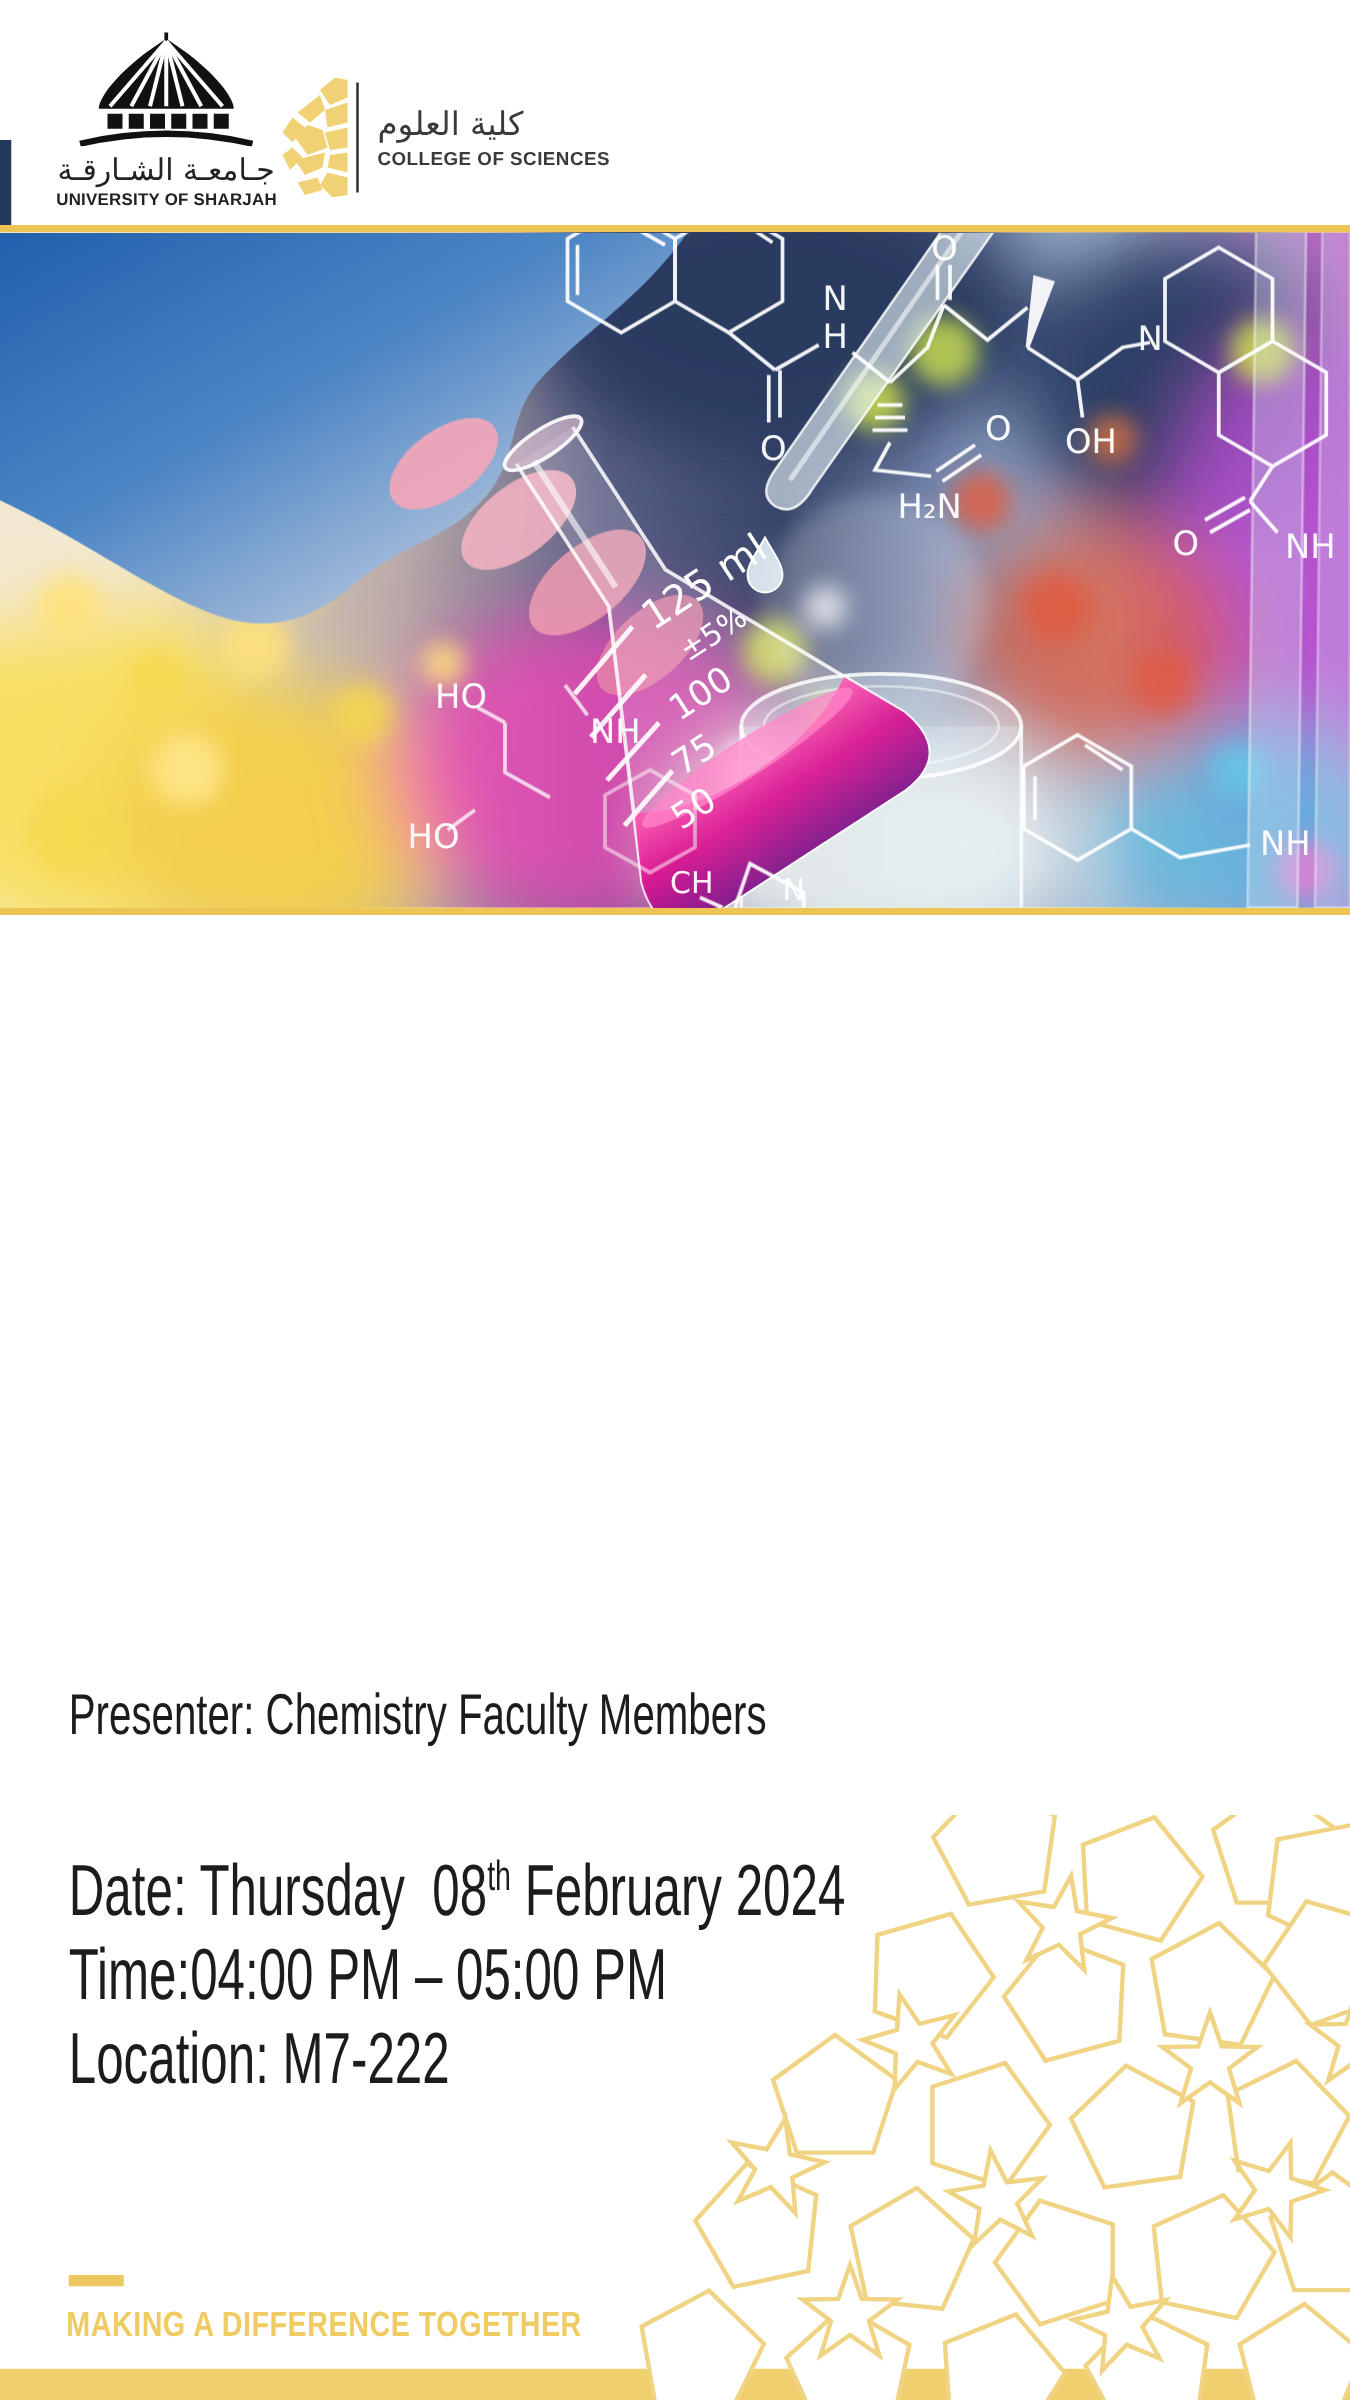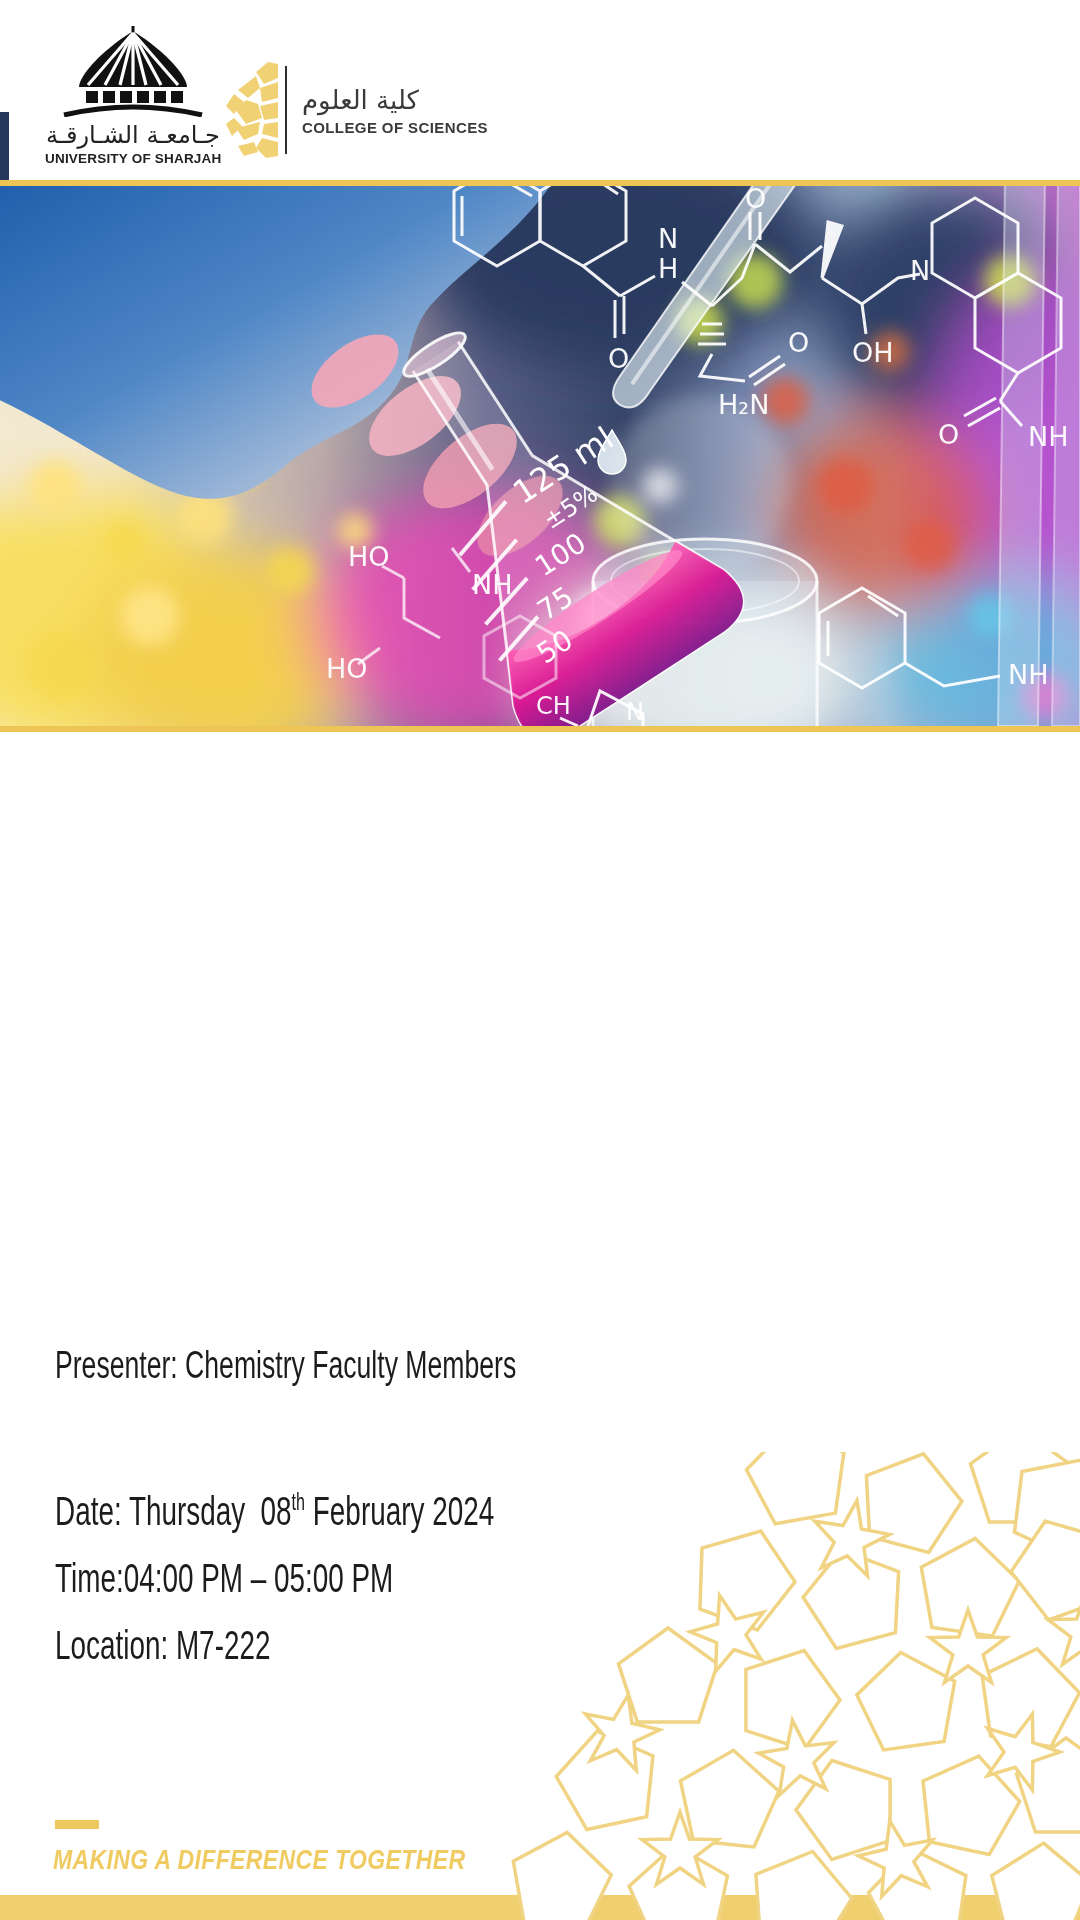--- a/index.html
+++ b/index.html
@@ -21,28 +21,28 @@
   .navy-sliver{left:0;top:112px;width:9px;height:68px;background:#26395c;}
   .gold-line{left:0;width:1080px;height:6px;background:#ecc554;}
   
   .hero{left:0;top:186px;width:1080px;height:540px;}
   
   .ln{display:block;white-space:pre;transform-origin:0 50%;}
   .invitation{left:55px;top:794px;font-size:70px;line-height:77px;color:#191919;}
   .invitation .ln{transform:scaleX(.73);}
   .title{left:55px;top:1079px;font-size:67px;line-height:71px;font-weight:bold;color:#0f0f0f;letter-spacing:-.5px;}
   .title .ln{transform:scaleX(.76);}
-  .presenter{left:55px;top:1344px;font-size:38px;}
+  .presenter{left:55px;top:1344px;font-size:46px;}
   .presenter .ln{transform:scaleX(.70);}
-  .details{left:55px;top:1468px;font-size:41px;line-height:67px;}
+  .details{left:55px;top:1468px;font-size:58px;line-height:67px;}
   .details .ln{transform:scaleX(.68);}
   .details sup{font-size:58%;vertical-align:super;}
   
   .footer-dash{left:55px;top:1820px;width:44px;height:9px;background:#edc75f;z-index:3;}
-  .tagline{left:53px;top:1844px;font-size:28px;font-weight:bold;letter-spacing:.5px;color:#efcb62;z-index:3;font-style:italic;}
+  .tagline{left:53px;top:1844px;font-size:28px;font-weight:bold;letter-spacing:.5px;color:#efcb62;z-index:3;}
   .tagline .ln{transform:scaleX(.82);}
   .bottom-bar{left:0;top:1895px;width:1080px;height:25px;background:#f0cf6e;z-index:1;}
   .ornament{left:498px;top:1452px;width:582px;height:468px;z-index:2;}
 </style>
 </head>
 <body>
 
 <div class="page">
 
   <div class="abs uos-logo">

